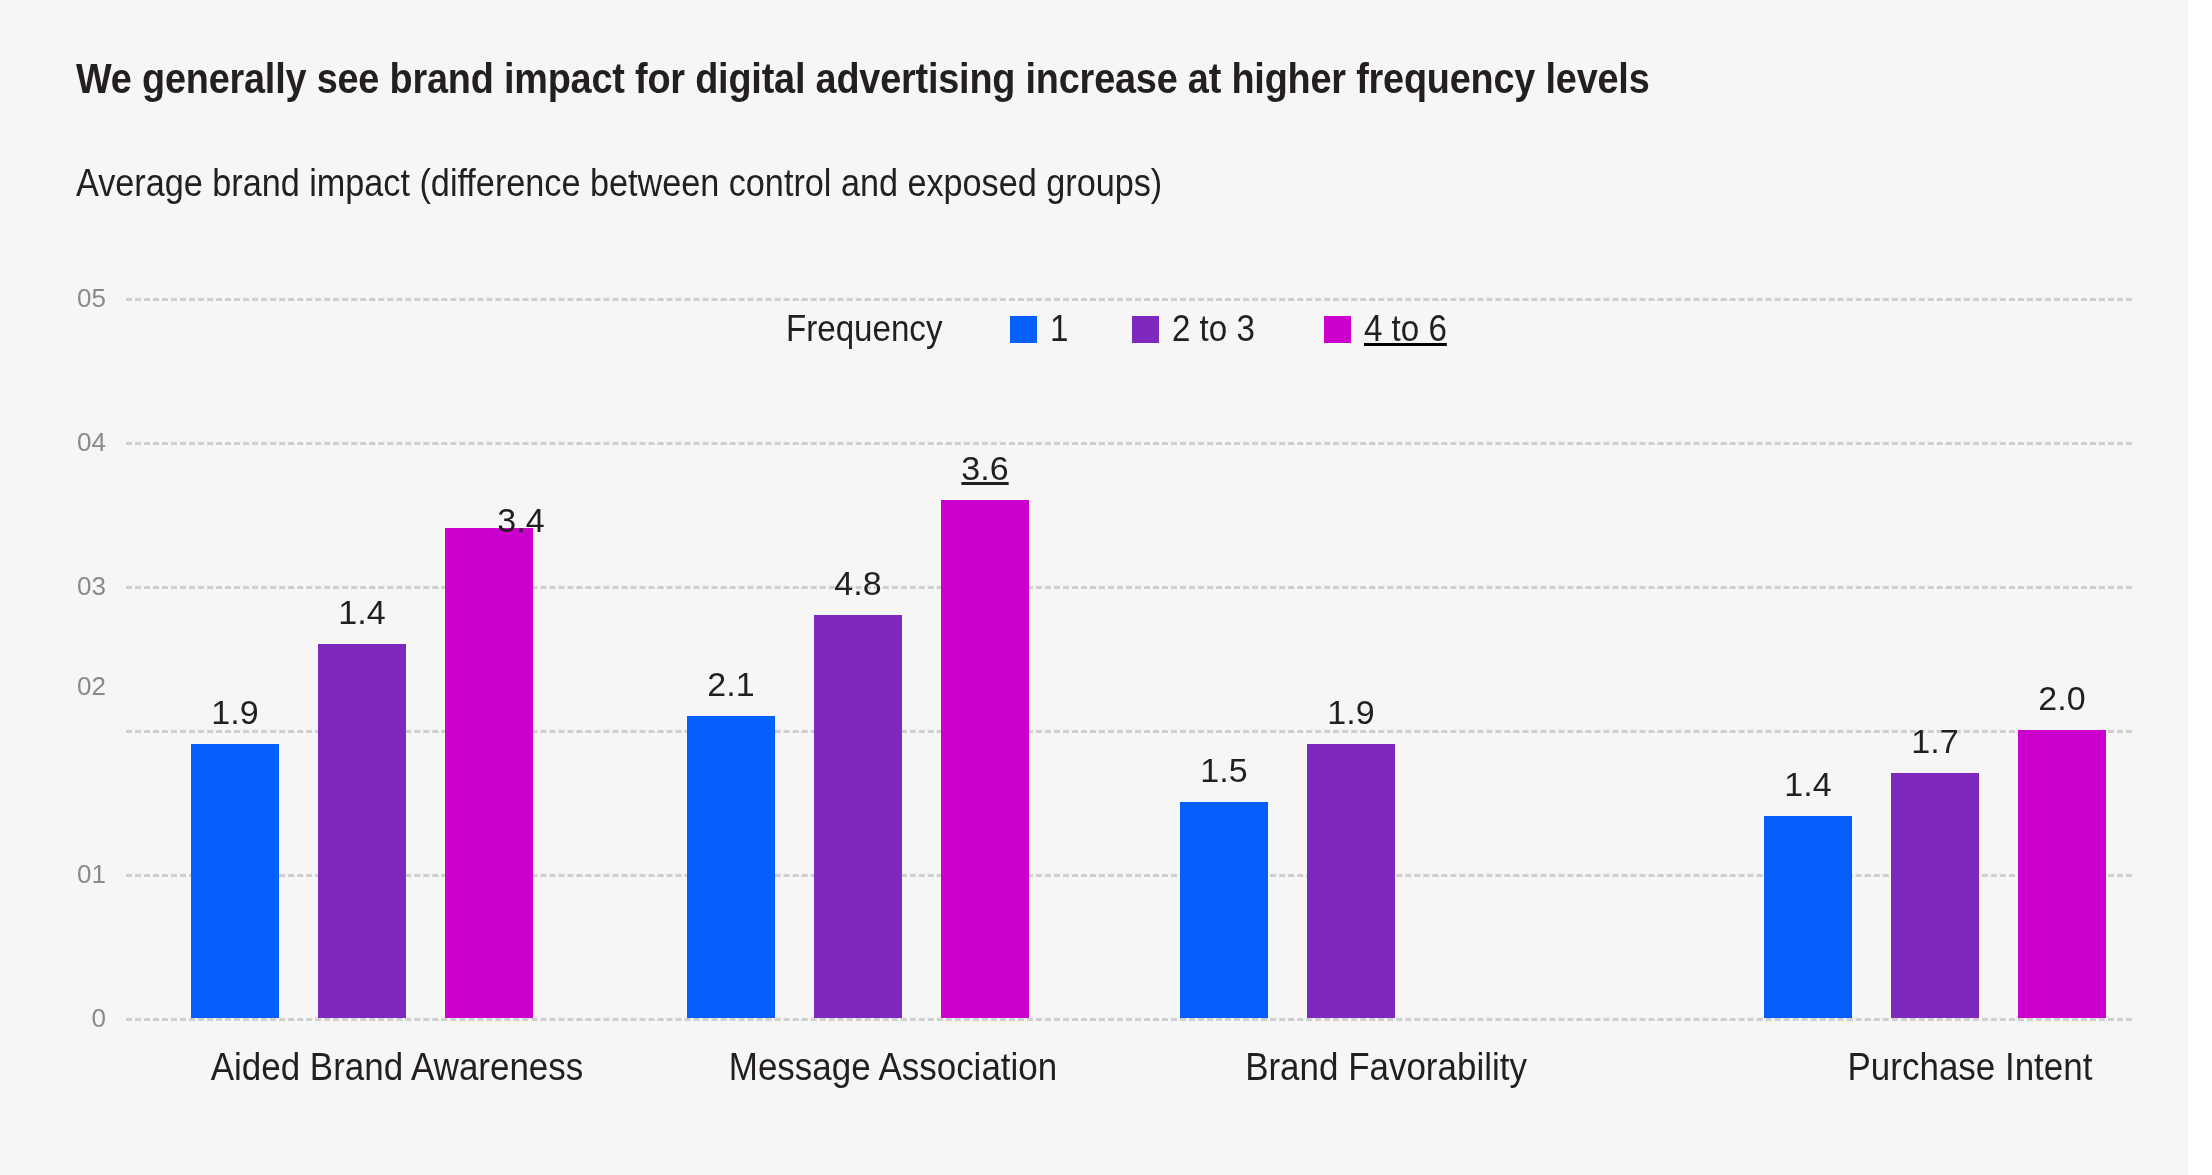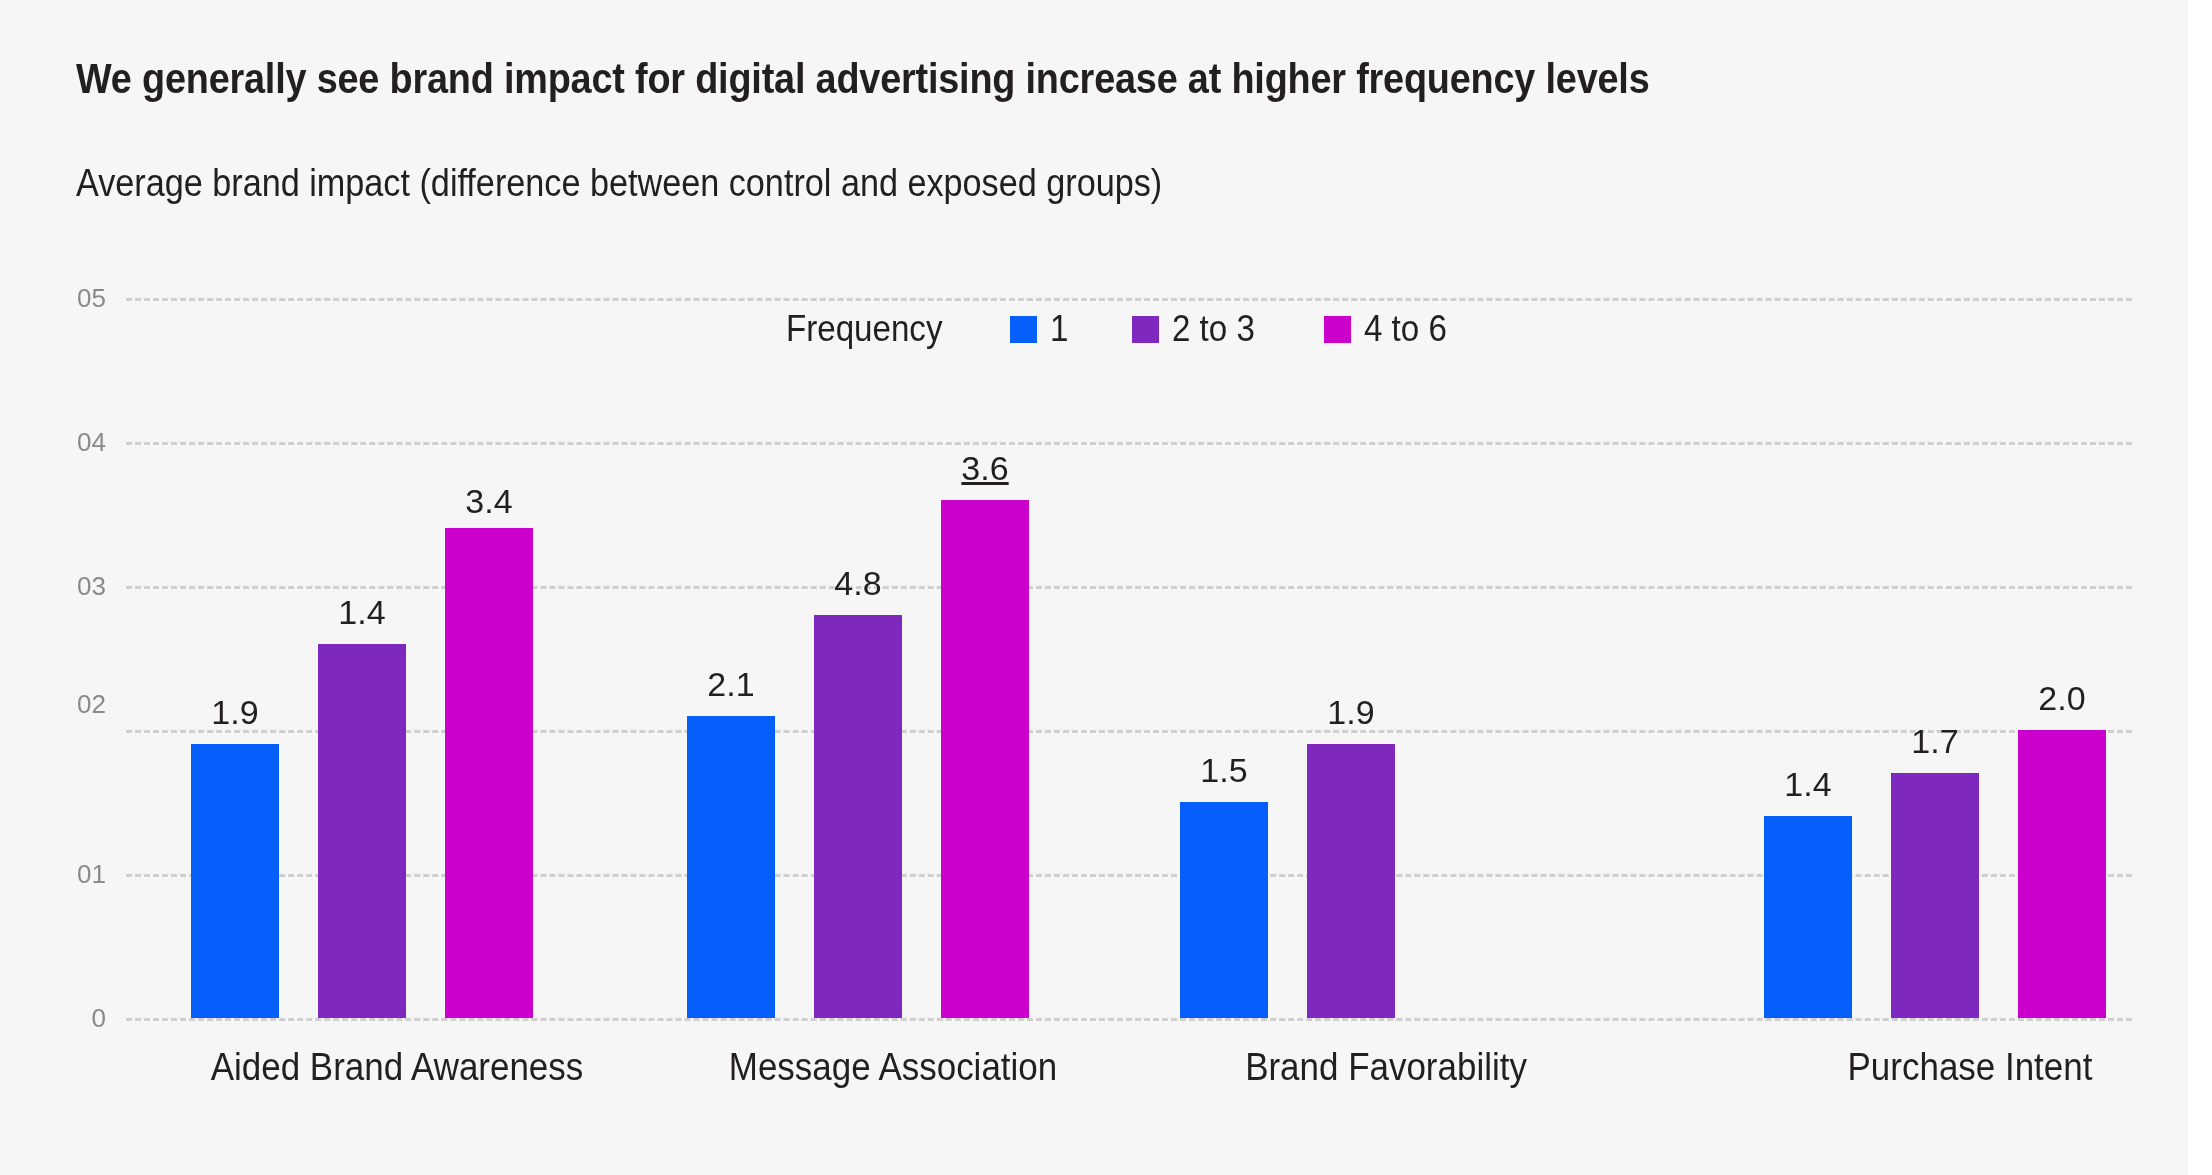--- a/index.html
+++ b/index.html
@@ -64,21 +64,21 @@
     transform: scaleX(0.92);
     transform-origin: left center;
     margin-right: 54px;
   }
   .legend-item {
     display: flex;
     align-items: center;
     margin-right: 62px;
     white-space: nowrap;
   }
-  .legend-item:last-child { margin-right: 0; }
+  .legend-item:last-child { margin-right: 0; text-decoration: underline; }
   .legend-swatch {
     width: 27px;
     height: 27px;
     margin-right: 13px;
     flex: none;
   }
   .legend-label {
     font-size: 36px;
     color: #231f20;
     transform: scaleX(0.92);
@@ -183,36 +183,36 @@
   </div>
 
   <div id="plot">
       <div class="gridline" style="top: 298px;"></div>
       <div class="ytick" style="top: 298px;">05</div>
       <div class="gridline" style="top: 442px;"></div>
       <div class="ytick" style="top: 442px;">04</div>
       <div class="gridline" style="top: 586px;"></div>
       <div class="ytick" style="top: 586px;">03</div>
       <div class="gridline" style="top: 730px;"></div>
-      <div class="ytick" style="top: 704px; text-align: right;">02</div>
+      <div class="ytick" style="top: 686px; text-align: right;">02</div>
       <div class="gridline" style="top: 874px;"></div>
       <div class="ytick" style="top: 874px;">01</div>
       <div class="gridline baseline" style="top: 1018px;"></div>
       <div class="ytick" style="top: 1018px;">0</div>
       <div class="group" style="left: 191px; width: 342px;">
         <div class="bar-wrap">
           <div class="bar-value" style="bottom: 285.6px;">1.9</div>
           <div class="bar" style="height: 273.6px; background: rgb(5, 96, 251);"></div>
         </div>
         <div class="bar-wrap">
           <div class="bar-value" style="bottom: 386.4px;">1.4</div>
           <div class="bar" style="height: 374.4px; background: rgb(126, 40, 190);"></div>
         </div>
         <div class="bar-wrap">
-          <div class="bar-value" style="bottom: 497px;">3.4</div>
+          <div class="bar-value" style="bottom: 478px; margin-left: 32px;">3.4</div>
           <div class="bar" style="height: 489.6px; background: rgb(204, 0, 204);"></div>
         </div>
       </div>
       <div class="cat-label" style="left: -3px; width: 800px;">Aided Brand Awareness</div>
       <div class="group" style="left: 687px; width: 342px;">
         <div class="bar-wrap">
           <div class="bar-value" style="bottom: 314.4px;">2.1</div>
           <div class="bar" style="height: 302.4px; background: rgb(5, 96, 251);"></div>
         </div>
         <div class="bar-wrap">

